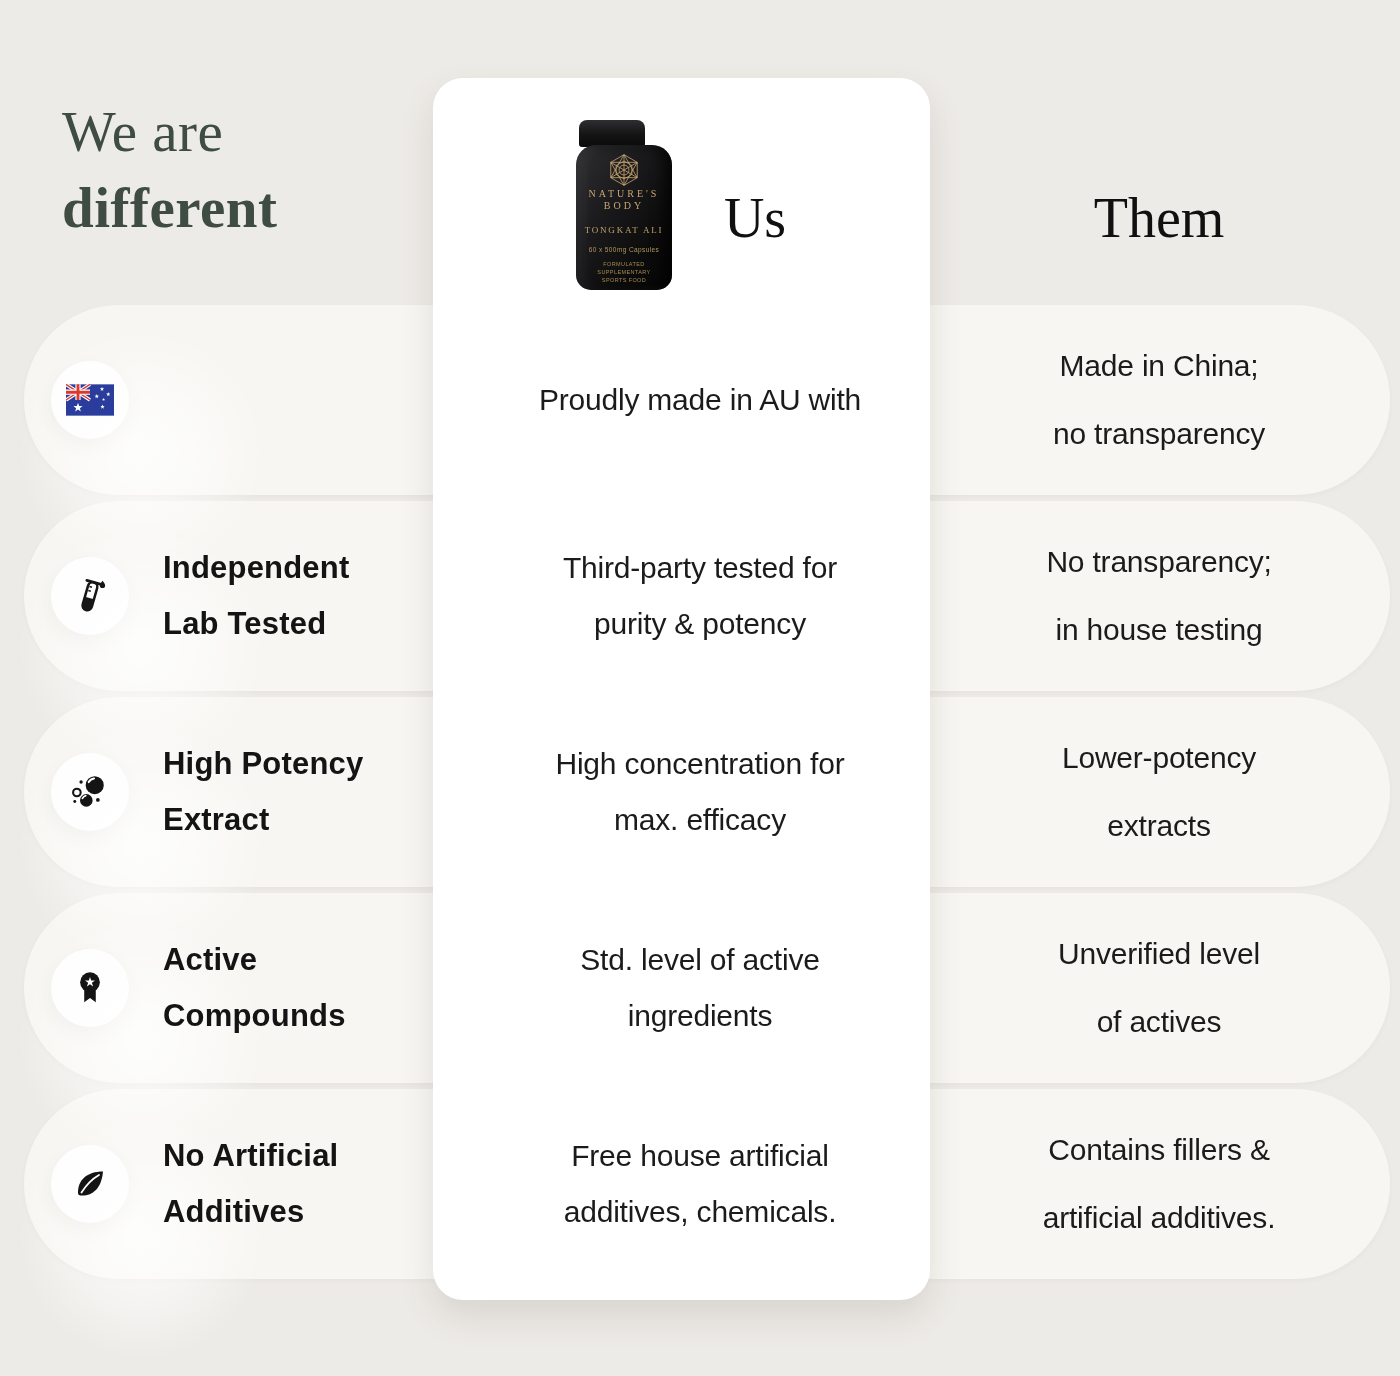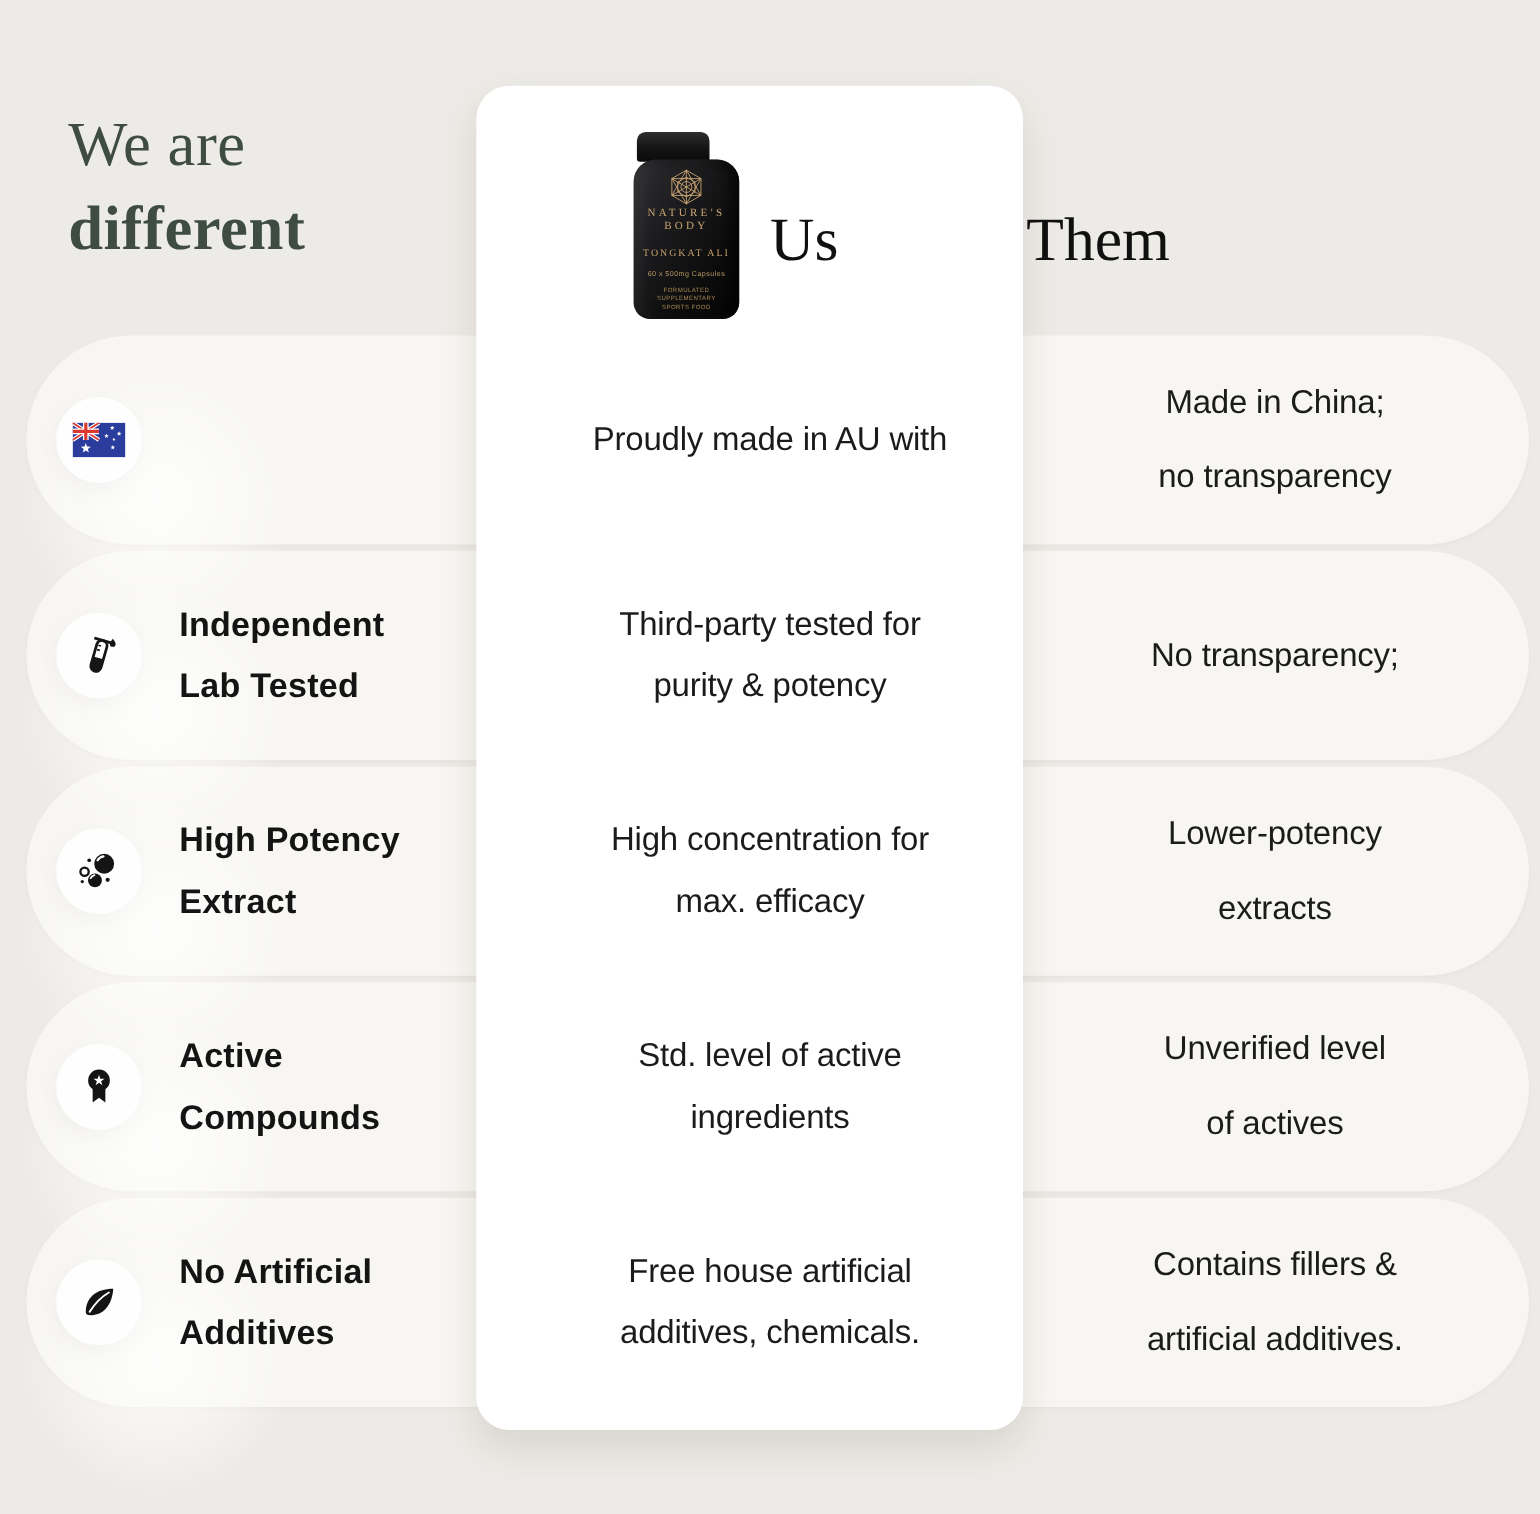--- a/index.html
+++ b/index.html
@@ -30,20 +30,21 @@
     position:absolute;left:62px;top:94px;z-index:2;
     font-family:"Liberation Serif",serif;
     font-size:57px;line-height:76px;color:#3E4C42;letter-spacing:0.5px;
   }
   .title .t2{font-weight:700;}
 
   
   .col-header{
     position:absolute;top:186px;z-index:2;
     font-family:"Liberation Serif",serif;font-size:56px;color:#101010;
+    text-align:center;
   }
   .us-header{left:700px;width:110px;}
   .them-header{left:933px;width:452px;}
 
   
   .bottle{position:absolute;left:576px;top:120px;width:72px;height:172px;z-index:2;}
   .bottle .cap{
     width:66px;height:27px;margin:0 auto;
     background:linear-gradient(180deg,#2e2e31 0%,#141415 55%,#0a0a0b 100%);
     border-radius:8px 8px 3px 3px;
@@ -177,20 +178,21 @@
     <div class="feature">
       <div>Independent</div>
       <div>Lab Tested</div>
     </div>
     <div class="cell us-cell">
       <div>Third-party tested for</div>
       <div>purity &amp; potency</div>
     </div>
     <div class="cell them-cell">
       <div>No transparency;</div>
+      <div>in house testing</div>
     </div>
   </div>
 
   <div class="rowc" style="top:697px">
     <div class="icon-wrap">
       <div class="icon-glow"></div>
       <svg width="42" height="42" viewBox="0 0 40 40" style="position:relative">
         <circle cx="24.5" cy="13.5" r="8.6" fill="#141414"></circle>
         <path d="M18.8,10.5 a7,7 0 0 1 5,-3.4" stroke="#fff" stroke-width="2" fill="none" stroke-linecap="round"></path>
         <circle cx="16.5" cy="28" r="6" fill="#141414"></circle>

